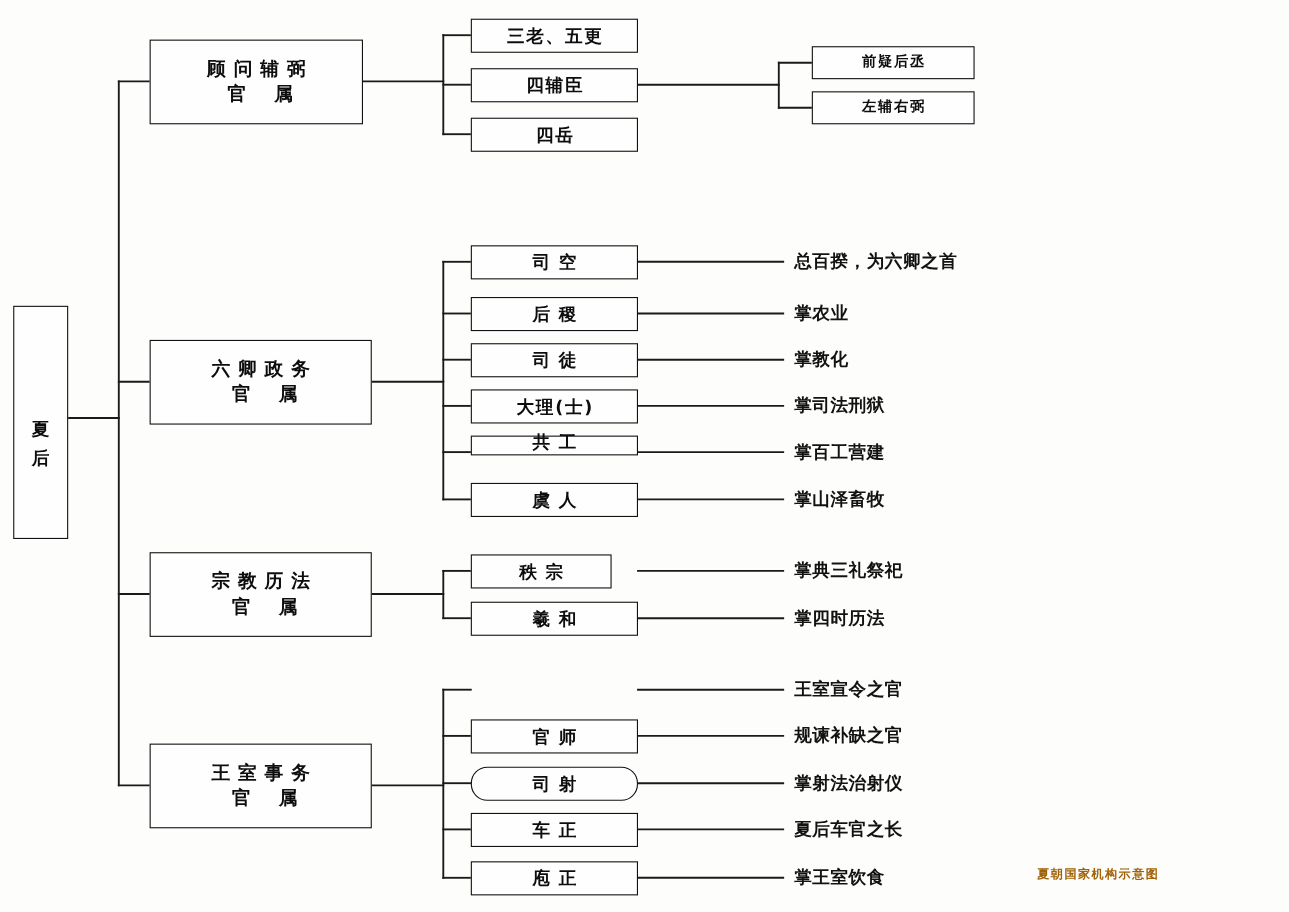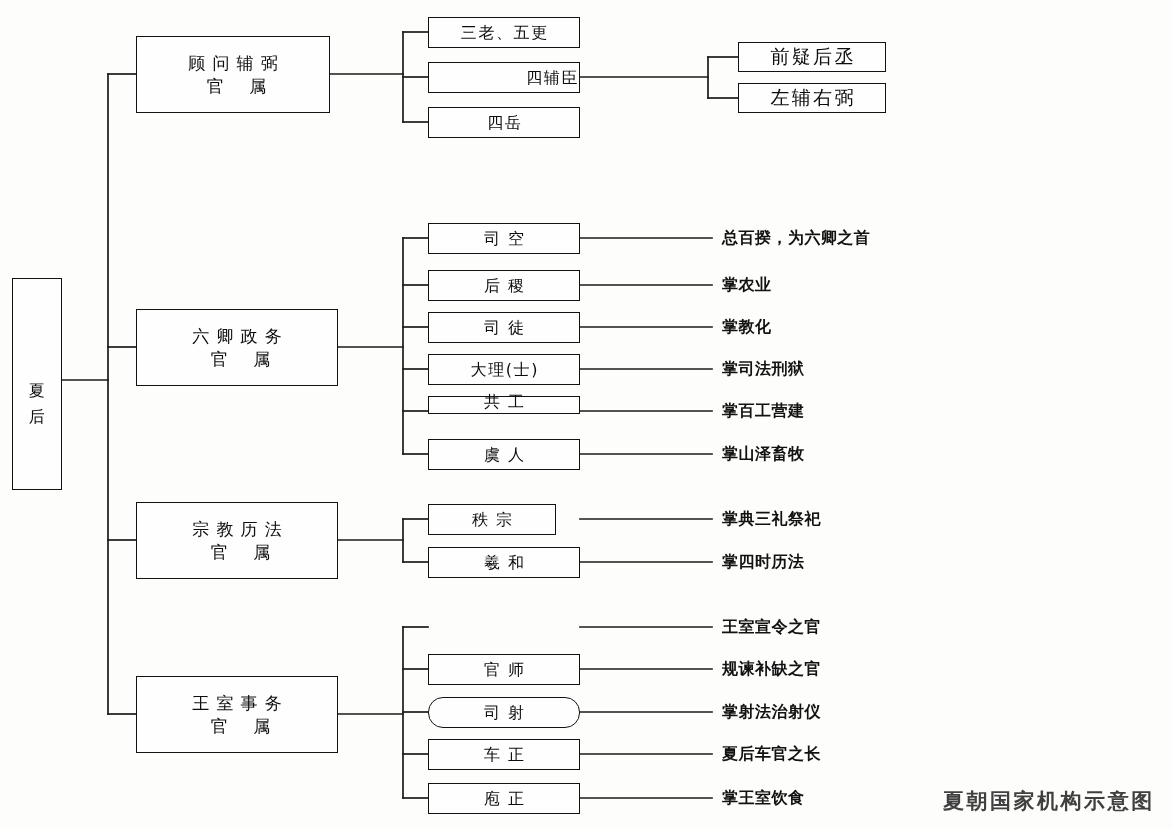--- a/index.html
+++ b/index.html
@@ -34,21 +34,21 @@
   .node {
     position: absolute;
     box-sizing: border-box;
     border: 1.8px solid #121212;
     background: #fefefe;
     display: flex;
     align-items: center;
     justify-content: center;
     text-align: center;
     color: #0d0d0d;
-    font-weight: normal;
+    font-weight: bold;
     letter-spacing: 0.06em;
     line-height: 1.35;
     font-family: "DejaVu Sans", "Liberation Sans", sans-serif;
   }
   .node.root {
     writing-mode: vertical-rl;
     text-orientation: upright;
     letter-spacing: 1.55em;
     font-size: 16px;
     padding-top: 22px;
@@ -66,39 +66,39 @@
   .node.leaf {
     font-size: 16px;
     letter-spacing: 0.5em;
     padding-left: 0.5em;
   }
   .node.leaf.tight {
     letter-spacing: 0.1em;
     padding-left: 0.1em;
   }
   .node.sub {
-    font-size: 19px;
+    font-size: 13px;
     letter-spacing: 0.12em;
     padding-left: 0.12em;
   }
   .annot {
     position: absolute;
     font-size: 16px;
     font-weight: bold;
     color: #121212;
     letter-spacing: 0.03em;
     white-space: nowrap;
     font-family: "DejaVu Sans", "Liberation Sans", sans-serif;
   }
   .caption {
     position: absolute;
-    font-size: 21px;
+    font-size: 11px;
     font-weight: bold;
     letter-spacing: 0.12em;
-    color: #404040;
+    color: #a16207;
     white-space: nowrap;
     font-family: "DejaVu Sans", "Liberation Sans", sans-serif;
   }
 </style>
 </head>
 <body>
 
 <div id="chart">
 
   <svg class="wires" viewBox="0 0 1172 829">
@@ -165,21 +165,21 @@
   </div>
 
   <div class="node branch" style="left:136px; top:36px; width:194px; height:77px; flex-direction:column;">
     <span>顾问辅弼</span>
     <span class="ln2">官属</span>
   </div>
 
   <div class="node leaf tight" style="left:428px; top:17px; width:152px; height:31px;">
     <span>三老、五更</span>
   </div>
-  <div class="node leaf tight" style="left:428px; top:62px; width:152px; height:31px;justify-content:flex-end;">
+  <div class="node leaf tight" style="left:428px; top:62px; width:152px; height:31px;">
     <span>四辅臣</span>
   </div>
   <div class="node leaf tight" style="left:428px; top:107px; width:152px; height:31px;">
     <span>四岳</span>
   </div>
 
   <div class="node sub" style="left:738px; top:42px; width:148px; height:30px;">
     <span>前疑后丞</span>
   </div>
   <div class="node sub" style="left:738px; top:83px; width:148px; height:30px;">

